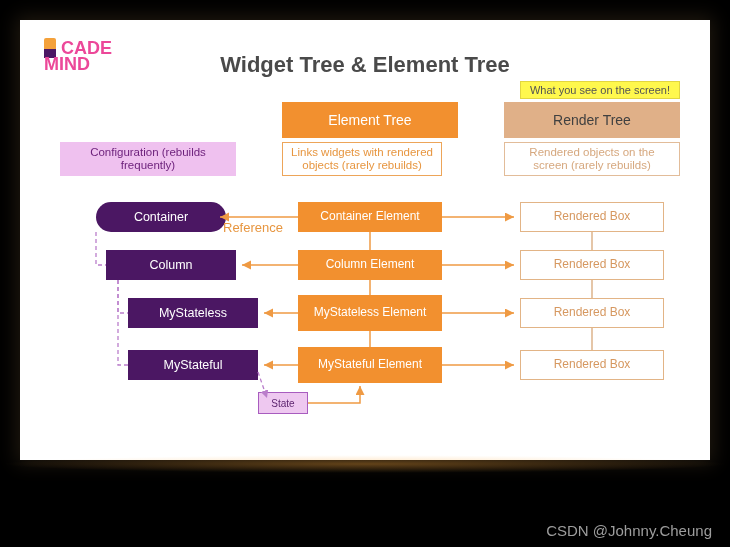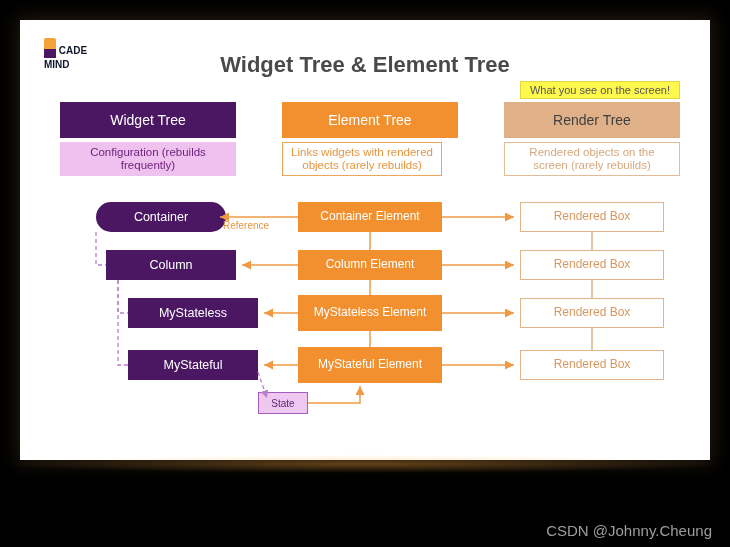--- a/index.html
+++ b/index.html
@@ -15,22 +15,22 @@
     background: #fff;
     box-shadow: 0 0 18px 4px rgba(255,200,120,0.12);
   }
   .glow {
     position: absolute;
     left: 0; top: 455px; width: 730px; height: 18px;
     background: radial-gradient(ellipse at center, rgba(255,170,60,0.35), rgba(0,0,0,0) 70%);
   }
   .logo {
     position: absolute; left: 24px; top: 18px;
-    font-weight: 700; font-size: 10px; line-height: 13px;
-    color: #0f172a;
+    font-weight: 700; font-size: 18px; line-height: 13px;
+    color: #ec4899;
   }
   .logo .accent {
     display: inline-block; width: 12px; height: 20px;
     background: linear-gradient(#f4a13a 55%, #4b1763 55%);
     border-radius: 2px 2px 0 0;
     vertical-align: -4px;
   }
   .title {
     position: absolute; left: 0; width: 100%; top: 32px;
     text-align: center;
@@ -75,21 +75,21 @@
   .node-r { width:144px; height:30px; border:1px solid #e2b486; color:#d69860; font-size:12px; }
   .r1 { left:460px; top:100px; }
   .r2 { left:460px; top:148px; }
   .r3 { left:460px; top:196px; }
   .r4 { left:460px; top:248px; }
 
   .state { position:absolute; left:198px; top:290px; width:50px; height:22px;
            background:#eec8f0; border:1px solid #a85cbf; color:#5e2670; font-size:10px;
            display:flex; align-items:center; justify-content:center; }
 
-  .ref-label { position:absolute; left:163px; top:118px; font-size:10px; color:#e79640;text-align:center; }
+  .ref-label { position:absolute; left:163px; top:118px; font-size:13px; color:#e79640;text-align:center; }
 
   .watermark { position:absolute; right:18px; bottom:8px; color:#9d9d9d; font-size:15px; }
 
   
   svg.arrows { position:absolute; left:0; top:0; width:620px; height:350px; pointer-events:none; }
   .arr-o { stroke:#ef9a43; stroke-width:1.5; fill:none; }
   .arr-r { stroke:#ddb38b; stroke-width:1.5; fill:none; }
   .arr-p-dash { stroke:#ba7ecb; stroke-width:1.3; fill:none; stroke-dasharray:4 3; }
 </style>
 </head>
@@ -101,21 +101,20 @@
     <span>CADE</span><br>
     <span>MIND</span>
   </div>
 
   <div class="title">Widget Tree &amp; Element Tree</div>
 
   <div class="stage">
 
     <div class="callout">What you see on the screen!</div>
 
-    <div class="box hdr-w">Widget Tree</div>
     <div class="box hdr-e">Element Tree</div>
     <div class="box hdr-r">Render Tree</div>
 
     <div class="box sub-w">Configuration (rebuilds frequently)</div>
     <div class="box sub-e">Links widgets with rendered objects (rarely rebuilds)</div>
     <div class="box sub-r">Rendered objects on the screen (rarely rebuilds)</div>
 
     <div class="box node-w w1">Container</div>
     <div class="box node-w w2">Column</div>
     <div class="box node-w w3">MyStateless</div>

